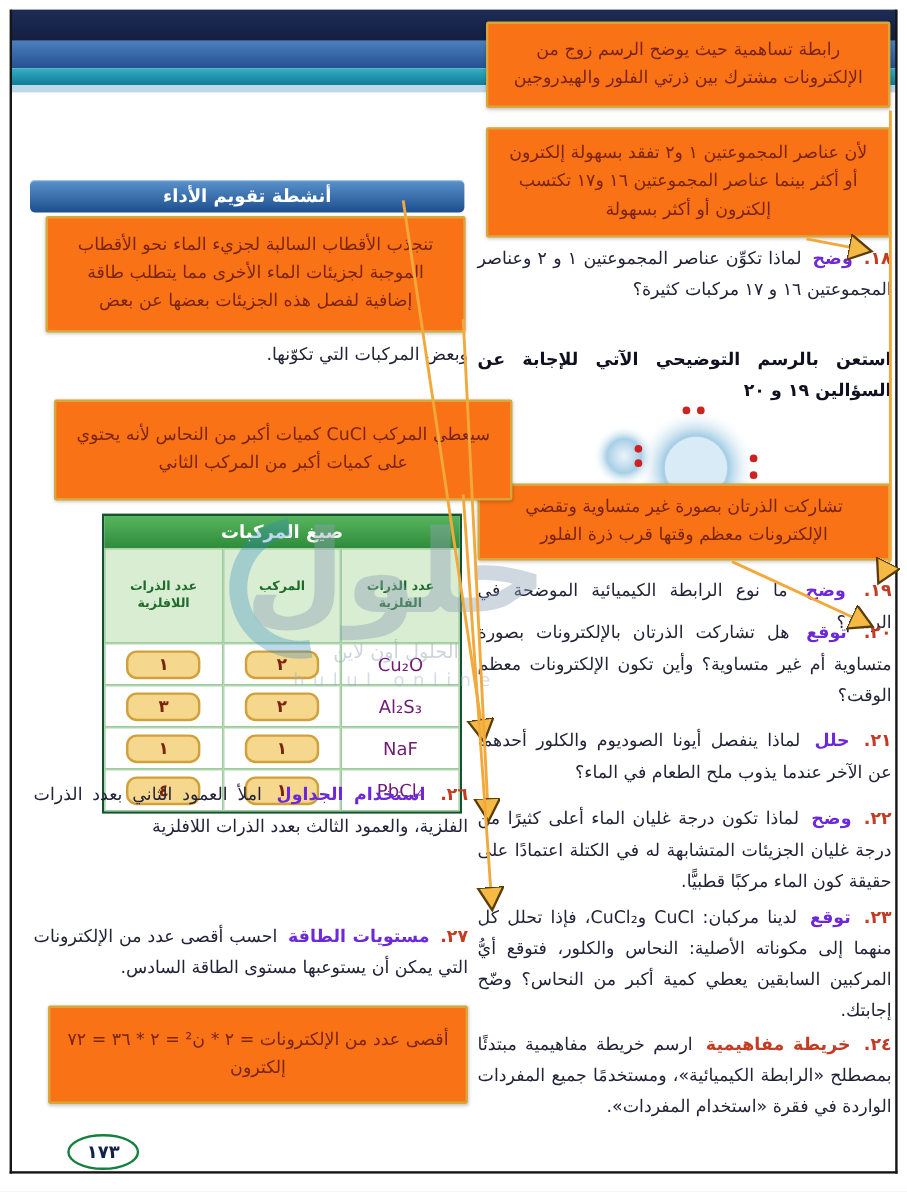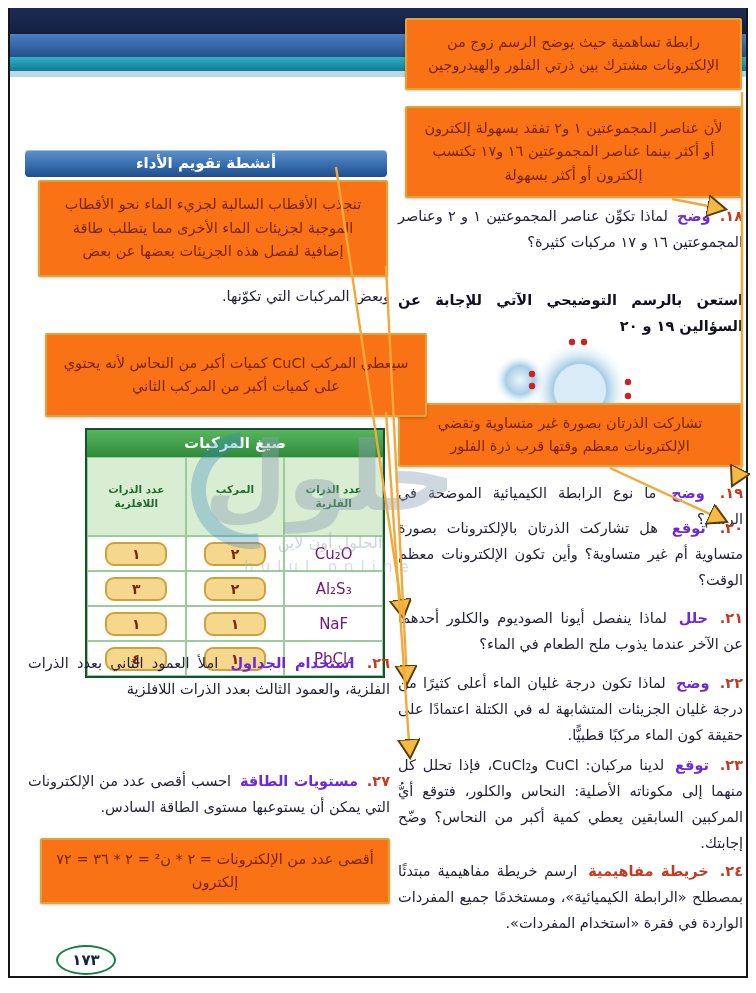--- a/index.html
+++ b/index.html
@@ -223,21 +223,21 @@
     <span class="kw-blue">استخدام الجداول</span>
     <span>املأ العمود الثاني بعدد الذرات الفلزية، والعمود الثالث بعدد الذرات اللافلزية</span>
   </p>
 
   <p class="q" style="left:28px; top:745px; width:362px;margin-top:23px;">
     <span class="qnum">٢٧.</span>
     <span class="kw-blue">مستويات الطاقة</span>
     <span>احسب أقصى عدد من الإلكترونات التي يمكن أن يستوعبها مستوى الطاقة السادس.</span>
   </p>
 
-  <div class="callout" style="left:40px; top:838px; width:350px; height:66px;">أقصى عدد من الإلكترونات = ٢ * ن² = ٢ * ٣٦ = ٧٢ إلكترون</div>
+  <div class="callout" style="left:40px; top:838px; width:350px; height:82px;">أقصى عدد من الإلكترونات = ٢ * ن² = ٢ * ٣٦ = ٧٢ إلكترون</div>
 
   <div class="watermark">
     <div class="wm-ring"></div>
     <div class="wm-big">حلول</div>
     <div class="wm-sub">الحلول أون لاين</div>
     <div class="wm-latin">hulul online</div>
   </div>
 
   <svg class="arrows" width="756" height="993" viewBox="0 0 756 993">
     <defs>

